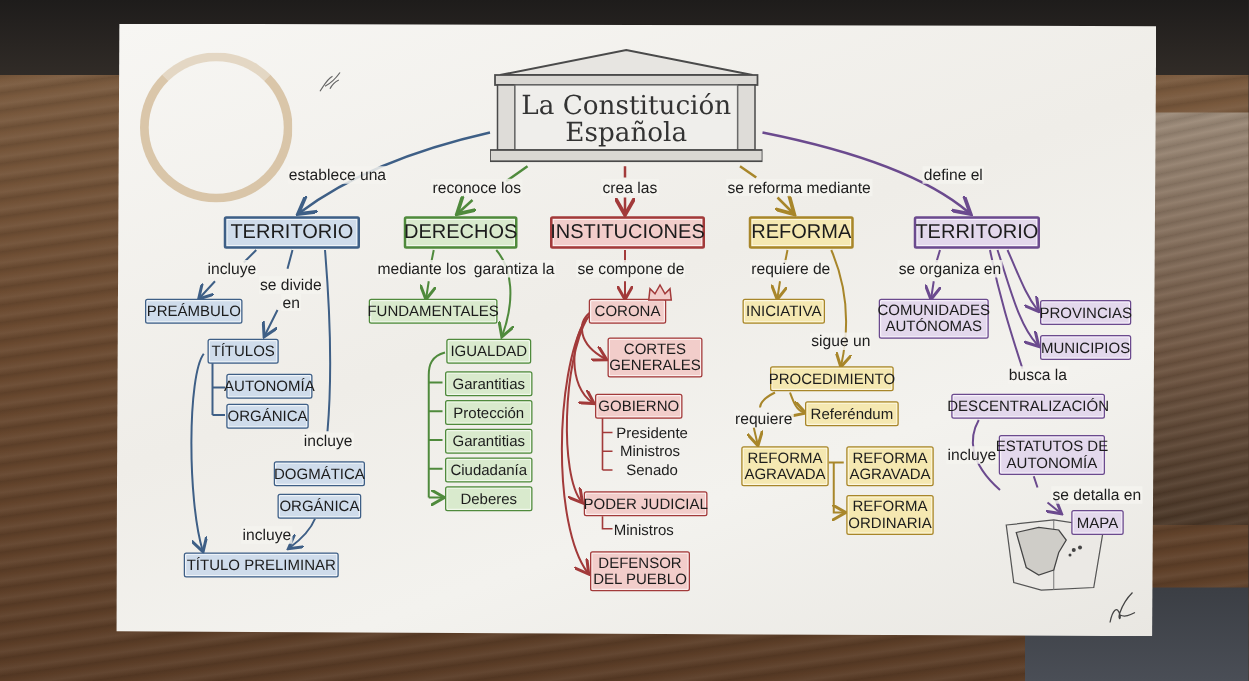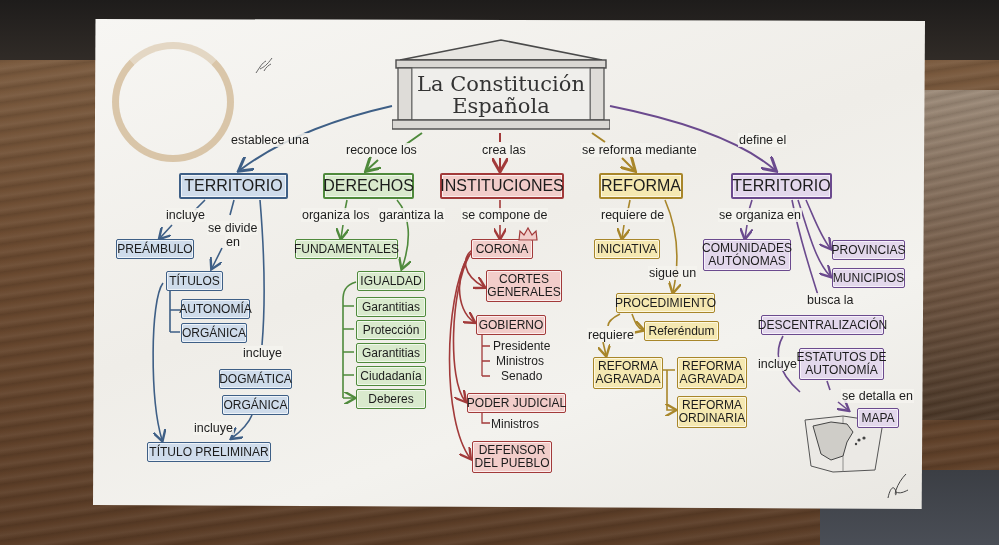--- a/index.html
+++ b/index.html
@@ -188,21 +188,21 @@
 <div class="node sub blue" style="left:116px;top:239px;width:78px;">PREÁMBULO</div>
 <div class="node sub blue" style="left:166px;top:271px;width:57px;">TÍTULOS</div>
 <div class="node sub blue" style="left:181px;top:299px;width:69px;">AUTONOMÍA</div>
 <div class="node sub blue" style="left:181px;top:323px;width:66px;">ORGÁNICA</div>
 <div class="lbl" style="left:242px;top:346px;">incluye</div>
 <div class="node sub blue" style="left:219px;top:369px;width:73px;">DOGMÁTICA</div>
 <div class="node sub blue" style="left:222px;top:395px;width:67px;">ORGÁNICA</div>
 <div class="lbl" style="left:193px;top:421px;">incluye</div>
 <div class="node sub blue" style="left:147px;top:442px;width:124px;">TÍTULO PRELIMINAR</div>
 
-<div class="lbl" style="left:301px;top:208px;">organiza los</div>
+<div class="lbl" style="left:301px;top:208px;">mediante los</div>
 <div class="lbl" style="left:378px;top:208px;">garantiza la</div>
 <div class="node sub green" style="left:295px;top:239px;width:103px;">FUNDAMENTALES</div>
 <div class="node sub green" style="left:357px;top:271px;width:68px;">IGUALDAD</div>
 <div class="node sub green" style="left:356px;top:297px;width:70px;">Garantitias</div>
 <div class="node sub green" style="left:356px;top:320px;width:70px;">Protección</div>
 <div class="node sub green" style="left:356px;top:343px;width:70px;">Garantitias</div>
 <div class="node sub green" style="left:356px;top:366px;width:70px;">Ciudadanía</div>
 <div class="node sub green" style="left:356px;top:389px;width:70px;">Deberes</div>
 
 <div class="lbl" style="left:461px;top:208px;">se compone de</div>

